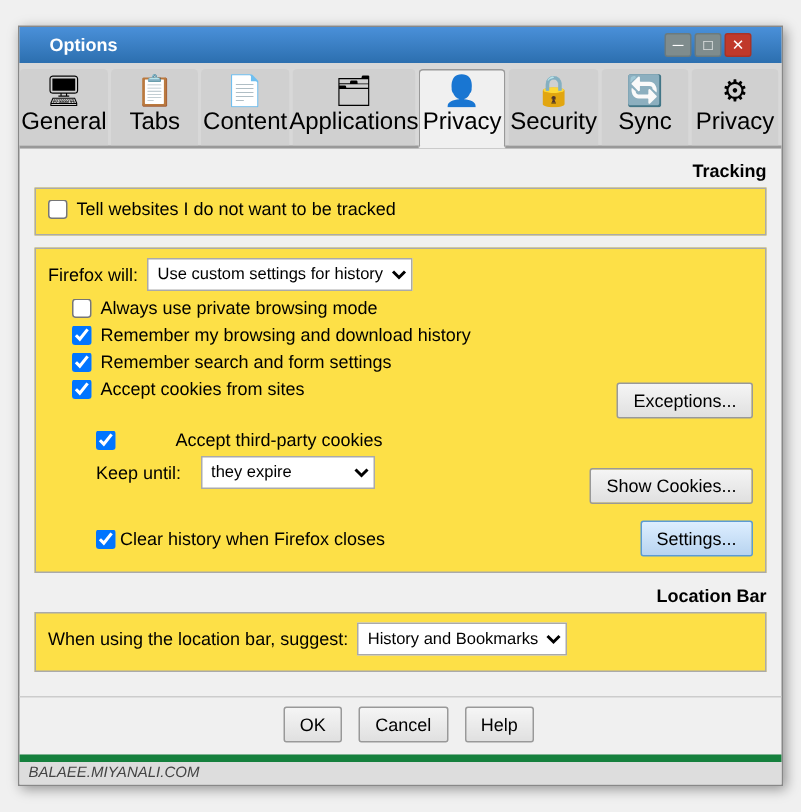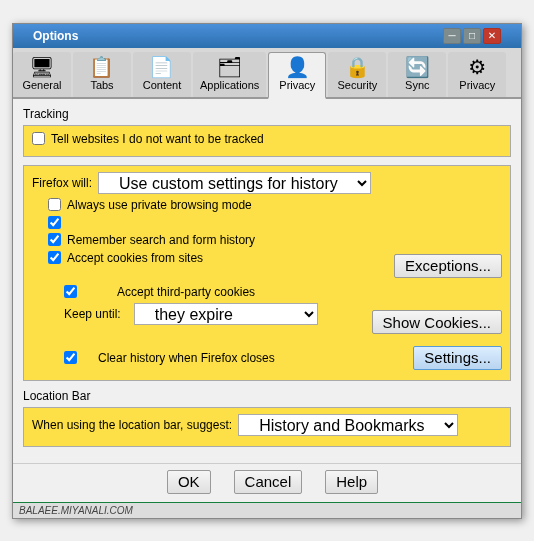--- a/index.html
+++ b/index.html
@@ -78,33 +78,34 @@
       background: #f0f0f0;
       border-color: #999;
       border-bottom: 2px solid #f0f0f0;
       margin-bottom: -2px;
       z-index: 1;
     }
     .tab-icon {
       font-size: 20px;
       line-height: 1;
     }
-    .tab-label { font-size: 11px; }
+    .tab-label { font-size: 16px; }
 
     .content {
       padding: 8px 10px 8px;
     }
 
     .section {
       margin-bottom: 8px;
     }
     .section-title {
-      font-weight: normal;
+      font-weight: bold;
       font-size: 12px;
       margin-bottom: 4px;
+      text-align: right;
     }
     .section-box {
       border: 1px solid #aaa;
       padding: 6px 8px;
       background: #fde047;
     }
 
     .row {
       display: flex;
       align-items: center;
@@ -117,30 +118,30 @@
     input[type="checkbox"] {
       width: 13px;
       height: 13px;
       cursor: pointer;
     }
 
     select {
       height: 22px;
       border: 1px solid #aaa;
       background: white;
-      font-size: 16px;
-      padding: 1px 16px;
+      font-size: 11px;
+      padding: 1px 2px;
     }
 
     .btn {
       height: 24px;
       padding: 0 10px;
       background: linear-gradient(to bottom, #f5f5f5, #e0e0e0);
       border: 1px solid #999;
-      font-size: 15px;
+      font-size: 12px;
       cursor: pointer;
       border-radius: 2px;
       margin-left: 11px;
     }
     .btn.highlighted {
       border-color: #5b9bd5;
       background: linear-gradient(to bottom, #ddeeff, #b8d4f0);
     }
 
     .keep-until-row {
@@ -151,38 +152,38 @@
       margin-bottom: 4px;
     }
 
     .location-bar-section {
       margin-top: 6px;
     }
 
     .footer {
       display: flex;
       justify-content: center;
-      gap: 12px;
+      gap: 0;
       padding: 6px 10px 8px;
       border-top: 1px solid #ccc;
     }
 
     .clear-history-row {
       display: flex;
       align-items: center;
       justify-content: space-between;
       padding-left: 0;
       margin-bottom: 4px;
       position: relative;
     }
 
     .clear-history-left {
       display: flex;
       align-items: center;
-      gap: 21px;
+      gap: 3px;
       padding-left: 32px;
       position: relative;
     }
 
     .exceptions-row {
       display: flex;
       align-items: center;
       justify-content: space-between;
     }
 
@@ -265,25 +266,26 @@
           </select>
         </div>
 
         <div class="row indent1">
           <input type="checkbox" style="">
           <label>Always use private browsing mode</label>
         </div>
 
         <div class="row indent1">
           <input type="checkbox" checked="" style="">
+          <label>Remember my browsing and download history</label>
         </div>
 
         <div class="row indent1">
           <input type="checkbox" checked="" style="">
-          <label>Remember search and form history</label>
+          <label>Remember search and form settings</label>
         </div>
 
         <div class="exceptions-row">
           <div class="row indent1" style="margin-bottom:16px;">
             <input type="checkbox" checked="" style="">
             <label>Accept cookies from sites</label>
           </div>
           <button class="btn">Exceptions...</button>
         </div>
 
@@ -332,14 +334,14 @@
     </div>
 
   </div>
 
   <div class="footer">
     <button class="btn">OK</button>
     <button class="btn">Cancel</button>
     <button class="btn">Help</button>
   </div>
 
-  <div style="background:#ddd; padding:2px 6px; font-size:10px; border-top:1px solid #15803d; color:#444; font-style:italic;">BALAEE.MIYANALI.COM</div>
+  <div style="background:#ddd; padding:2px 6px; font-size:10px; border-top:5px solid #15803d; color:#444; font-style:italic;">BALAEE.MIYANALI.COM</div>
 </div>
 
 </body></html>

